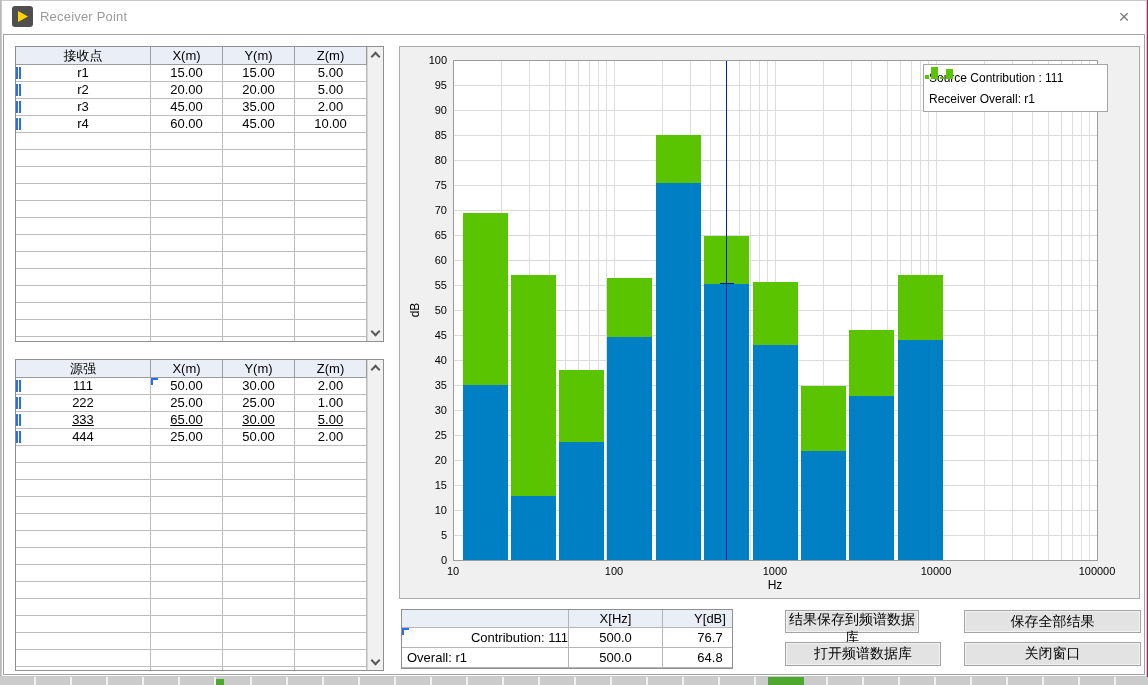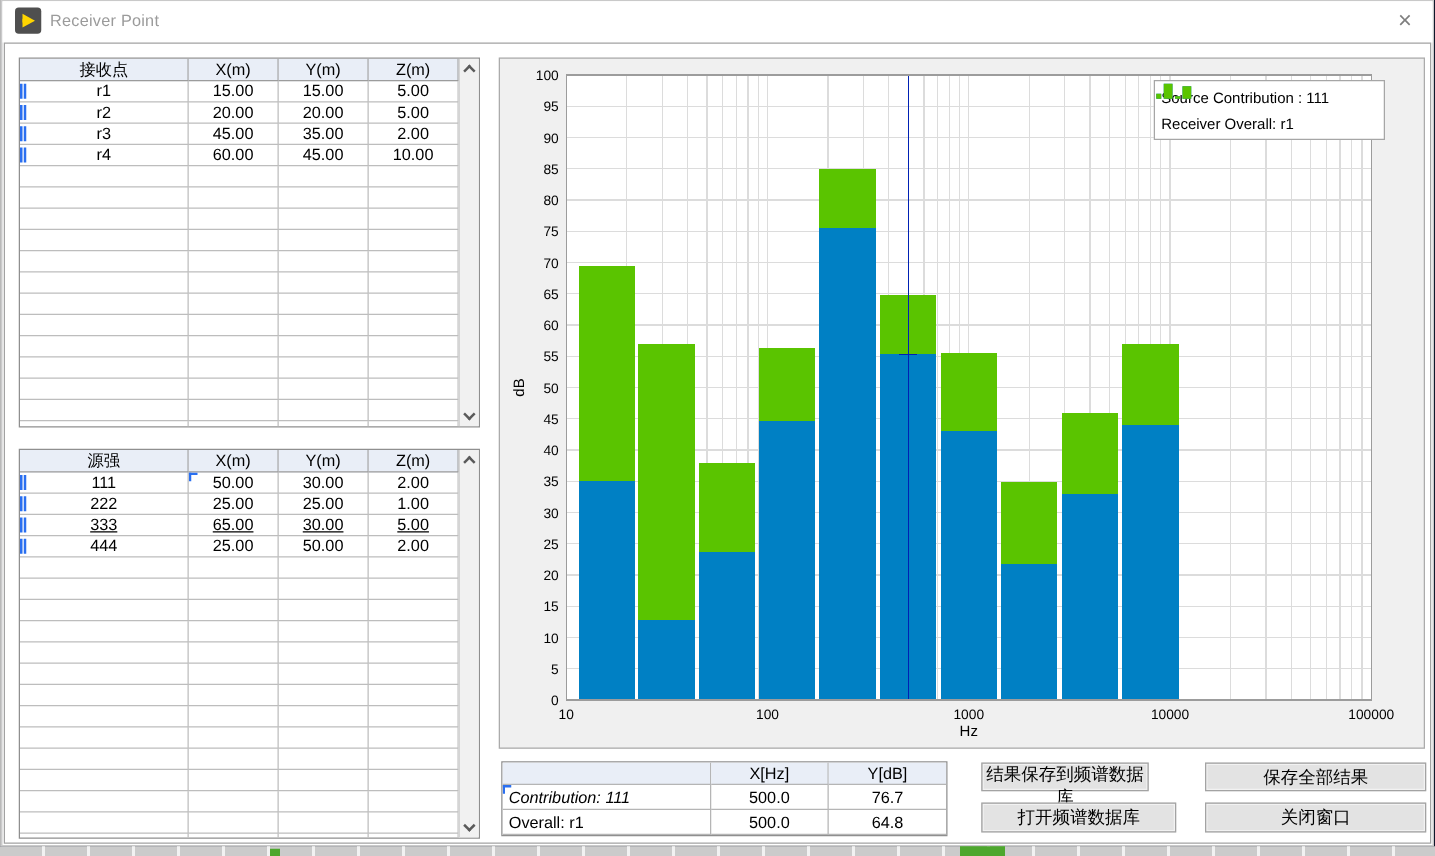--- a/index.html
+++ b/index.html
@@ -1,18 +1,18 @@
 <!DOCTYPE html>
 <html><head>
 <meta charset="utf-8">
 <style>
   * { margin:0; padding:0; box-sizing:border-box; }
   html,body { width:1148px; height:685px; }
   body { font-family:"Liberation Sans","DejaVu Sans",sans-serif; background:#e8e8e8; overflow:hidden; }
-  .screen { position:relative; width:1148px; height:685px; background:#0f172a; }
+  .screen { position:relative; width:1148px; height:685px; background:#be185d; }
   .bg-left-line { position:absolute; left:0; top:0; width:1px; height:677px; background:#b9b9b9; }
 
   
   .window { position:absolute; left:1px; top:0; width:1146px; height:677px; background:#ffffff; border:1px solid #c9c9c9; }
   .titlebar { position:absolute; left:0; top:0; right:0; height:33px; background:#ffffff; }
   .app-icon { position:absolute; left:10px; top:5px; width:21px; height:21px; background:#4f4f4f; border-radius:3px; display:flex; align-items:center; justify-content:center; }
   .app-icon svg { display:block; }
   .win-title { position:absolute; left:38px; top:8px; font-size:13px; color:#9b9b9b; letter-spacing:.2px; }
   .win-close { position:absolute; right:8px; top:2px; width:28px; height:28px; color:#7e7e7e; font-size:19px; line-height:28px; text-align:center; cursor:default; }
 
@@ -25,21 +25,21 @@
   .lv-head .lv-cell { background:#e9eef7; border-right:1px solid #9c9c9c; border-bottom:1px solid #9c9c9c; font-size:13px; }
   .row-mark { position:absolute; left:0; top:2px; bottom:3px; width:5px; border-left:2px solid #2a6ff0; border-right:2px solid #2a6ff0; }
   .sel-corner { position:absolute; left:0; top:0; width:7px; height:7px; border-left:2px solid #2a6ff0; border-top:2px solid #2a6ff0; }
   .lv-scroll { position:absolute; right:0; top:0; bottom:0; width:16px; background:#f1f1f1; border-left:1px solid #d4d4d4; }
   .lv-scroll .chev { position:absolute; left:4px; width:7px; height:7px; }
   .chev.up   { top:6px;    border-left:2px solid #5a5a5a; border-top:2px solid #5a5a5a; transform:rotate(45deg); }
   .chev.down { bottom:6px; border-left:2px solid #5a5a5a; border-top:2px solid #5a5a5a; transform:rotate(225deg); }
 
   #receiverTable { left:11px; top:11px;  width:369px; height:296px; }
   #sourceTable   { left:11px; top:324px; width:369px; height:312px; }
-  #cursorTable   { left:397px; top:574px; width:357px; height:60px; }
+  #cursorTable   { left:397px; top:574px; width:332px; height:60px; }
   #cursorTable .lv-cell { border-right:1px solid #b5b5b5; border-bottom:1px solid #b5b5b5; }
 
   
   .chart-panel { position:absolute; left:395px; top:11px; width:741px; height:553px; background:#f0f0f0; border:1px solid #ababab; }
   .chart-panel svg { position:absolute; left:0; top:0; }
   .legend { position:absolute; left:523px; top:17px; width:185px; height:48px; background:#ffffff; border:1px solid #a6a6a6; padding:2px 5px; display:flex; flex-direction:column; justify-content:space-around; }
   .legend-row { display:flex; align-items:center; justify-content:space-between; height:21px; }
   .legend-label { font-size:12px; color:#000; }
 
   
@@ -458,21 +458,21 @@
           </div>
       </div>
 
       <div id="cursorTable" class="lv-table">
           <div class="lv-row lv-head" style="height: 18px;">
             <div class="lv-cell" style="width: 167px; line-height: 17px; text-align: left; padding-left: 5px;"></div>
             <div class="lv-cell" style="width: 94px; line-height: 17px;">X[Hz]</div>
             <div class="lv-cell" style="width: 94px; line-height: 17px; border-right: none;">Y[dB]</div>
           </div>
           <div class="lv-row" style="height: 20px;">
-            <div class="lv-cell" style="width: 167px; line-height: 19px; text-align: left; padding-left: 5px; font-style: italic;">Contribution: 111<span class="sel-corner"></span></div>
+            <div class="lv-cell" style="width: 167px; line-height: 19px; text-align: right; padding-left: 5px;">Contribution: 111<span class="sel-corner"></span></div>
             <div class="lv-cell" style="width: 94px; line-height: 19px;">500.0</div>
             <div class="lv-cell" style="width: 94px; line-height: 19px; border-right: none;">76.7</div>
           </div>
           <div class="lv-row" style="height: 20px;">
             <div class="lv-cell" style="width: 167px; line-height: 19px; text-align: left; padding-left: 5px;">Overall: r1</div>
             <div class="lv-cell" style="width: 94px; line-height: 19px;">500.0</div>
             <div class="lv-cell" style="width: 94px; line-height: 19px; border-right: none;">64.8</div>
           </div>
         </div>
 

